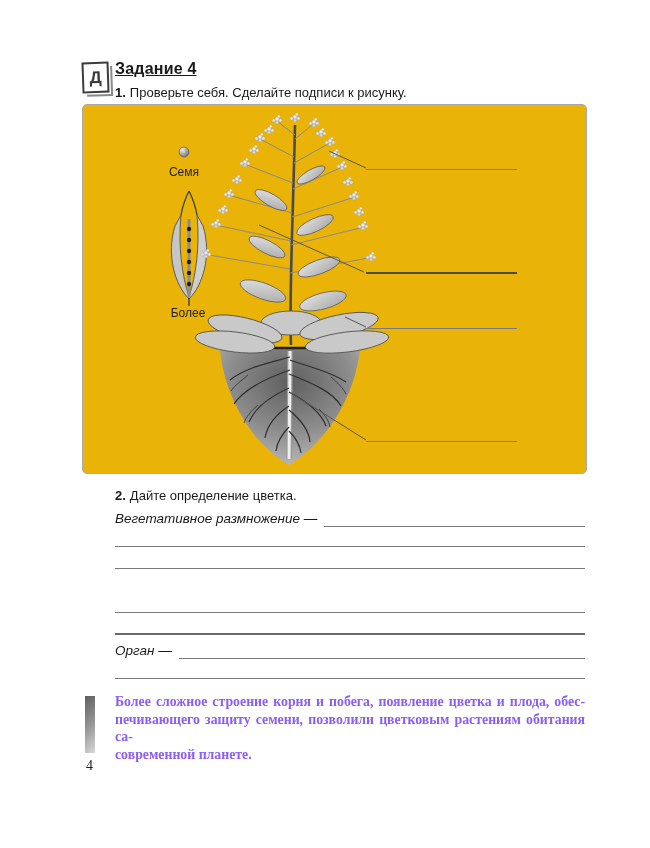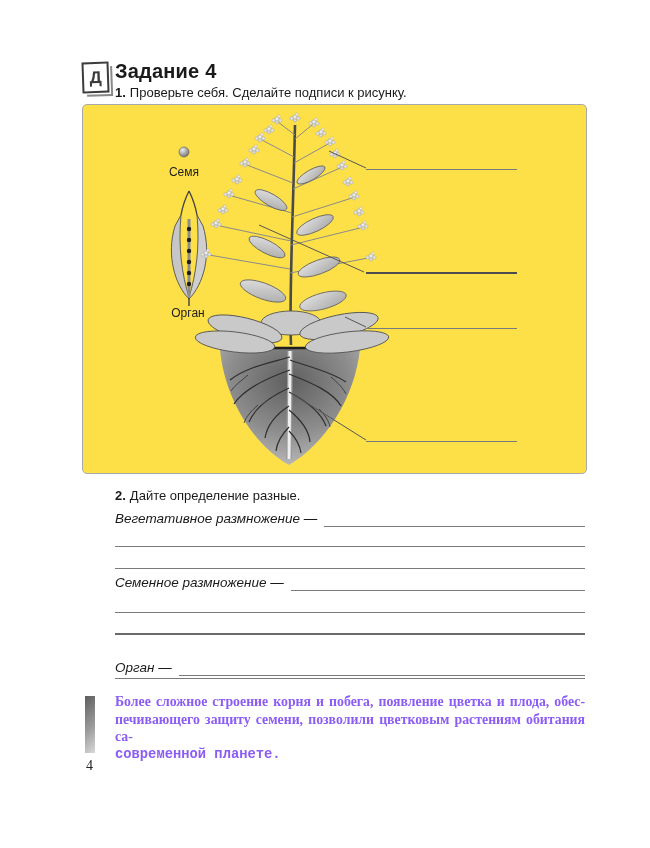--- a/index.html
+++ b/index.html
@@ -4,26 +4,26 @@
 <style>
   html,body{margin:0;padding:0;}
   body{width:650px;height:848px;background:#fbfbfb;font-family:"Liberation Sans",sans-serif;color:#1a1a1a;}
   .page{position:relative;width:650px;height:848px;background:#ffffff;overflow:hidden;}
 
   
   .task-icon{position:absolute;left:82px;top:62px;width:23px;height:27px;border:2.5px solid #3c3c3c;background:#fff;
              box-shadow:3px 3px 0 -1.5px #fff,4px 4px 0 -0.5px #8a8a8a;
              display:flex;align-items:center;justify-content:center;
              font-weight:bold;font-size:17px;color:#3c3c3c;transform:rotate(-2deg);}
-  .task-title{position:absolute;left:115px;top:60px;font-size:20px;font-weight:bold;letter-spacing:.2px;}
+  .task-title{position:absolute;left:115px;top:60px;font-size:16px;font-weight:bold;letter-spacing:.2px;text-decoration:underline;}
   .task-item{position:absolute;left:115px;top:85px;font-size:13px;}
   .num{font-weight:bold;margin-right:4px;}
 
   
-  .figure-box{position:absolute;left:82px;top:104px;width:503px;height:368px;border:1.5px solid #a9a9a9;border-radius:5px;background:#fde047;text-decoration:underline;}
+  .figure-box{position:absolute;left:82px;top:104px;width:503px;height:368px;border:1.5px solid #a9a9a9;border-radius:5px;background:#eab308;text-decoration:underline;}
   .fig-label{position:absolute;font-size:12px;color:#222;text-align:center;width:70px;}
   .seed-caption{left:66px;top:60px;}
   .fruit-caption{left:70px;top:201px;}
   .fig-blank{position:absolute;left:283px;width:151px;border-top:1px solid #7a7a7a;height:0;}
   .fig-blank.bold{border-top:2px solid #4c4c4c;}
   .plant-svg{position:absolute;left:0;top:0;}
 
   
   .sec2-title{position:absolute;left:115px;top:488px;font-size:13px;}
   .term-row{position:absolute;left:115px;right:65px;display:flex;align-items:flex-end;font-size:13.5px;}
@@ -31,21 +31,21 @@
   .term-line{flex:1;margin-left:7px;border-bottom:1px solid #7a7a7a;height:15px;}
   .rule{position:absolute;left:115px;right:65px;height:0;border-top:1px solid #7a7a7a;}
   .rule.bold{border-top:2px solid #6a6a6a;}
 
   
   .note-bar{position:absolute;left:85px;top:696px;width:10px;height:57px;
             background:linear-gradient(135deg,#5e5e5e 0%,#9a9a9a 55%,#d9d9d9 100%);}
   .note{position:absolute;left:115px;top:693px;width:470px;font-family:"Liberation Serif",serif;
         font-weight:bold;font-size:13.8px;line-height:17.6px;color:#8b5cf6;}
   .note-line{text-align:justify;text-align-last:justify;}
-  .note-line.last{text-align:right;text-align-last:left;font-family:Liberation Mono, monospace;}
+  .note-line.last{text-align:right;text-align-last:left;}
 
   .page-number{position:absolute;left:86px;top:758px;font-family:"Liberation Serif",serif;font-size:14px;color:#222;}
 </style>
 </head>
 <body>
 
 <div class="page">
 
   <div class="task-icon">
     <span>Д</span>
@@ -186,47 +186,43 @@
 
       <g stroke="#555555" stroke-width="1" fill="none">
         <path d="M246,46 L283,63"></path>
         <path d="M176,120 L281,167"></path>
         <path d="M262,212 L283,222"></path>
         <path d="M208,288 L283,335"></path>
       </g>
     </svg>
 
     <div class="fig-label seed-caption">Семя</div>
-    <div class="fig-label fruit-caption">Орган</div>
+    <div class="fig-label fruit-caption">Более</div>
 
     <div class="fig-blank" style="top:64px;"></div>
     <div class="fig-blank bold" style="top:167px;"></div>
     <div class="fig-blank" style="top:223px;"></div>
     <div class="fig-blank" style="top:336px;"></div>
   </div>
 
   <div class="sec2-title">
-    <span class="num">2.</span><span>Дайте определение разные.</span>
+    <span class="num">2.</span><span>Дайте определение цветка.</span>
   </div>
 
   <div class="term-row" style="top:511px;">
     <span class="term-label">Вегетативное размножение —</span>
     <div class="term-line"></div>
   </div>
   <div class="rule" style="top:546px;"></div>
   <div class="rule" style="top:568px;"></div>
 
-  <div class="term-row" style="top:575px;">
-    <span class="term-label">Семенное размножение —</span>
-    <div class="term-line"></div>
-  </div>
   <div class="rule" style="top:612px;"></div>
   <div class="rule bold" style="top:633px;"></div>
 
-  <div class="term-row" style="top:660px;justify-content:flex-end;">
+  <div class="term-row" style="top:643px;justify-content:flex-end;">
     <span class="term-label">Орган —</span>
     <div class="term-line"></div>
   </div>
   <div class="rule" style="top:678px;"></div>
 
   <div class="note-bar"></div>
   <div class="note">
     <div class="note-line">Более сложное строение корня и побега, появление цветка и плода, обес-</div>
     <div class="note-line">печивающего защиту семени, позволили цветковым растениям обитания са-</div>
     <div class="note-line last">современной планете.</div>

